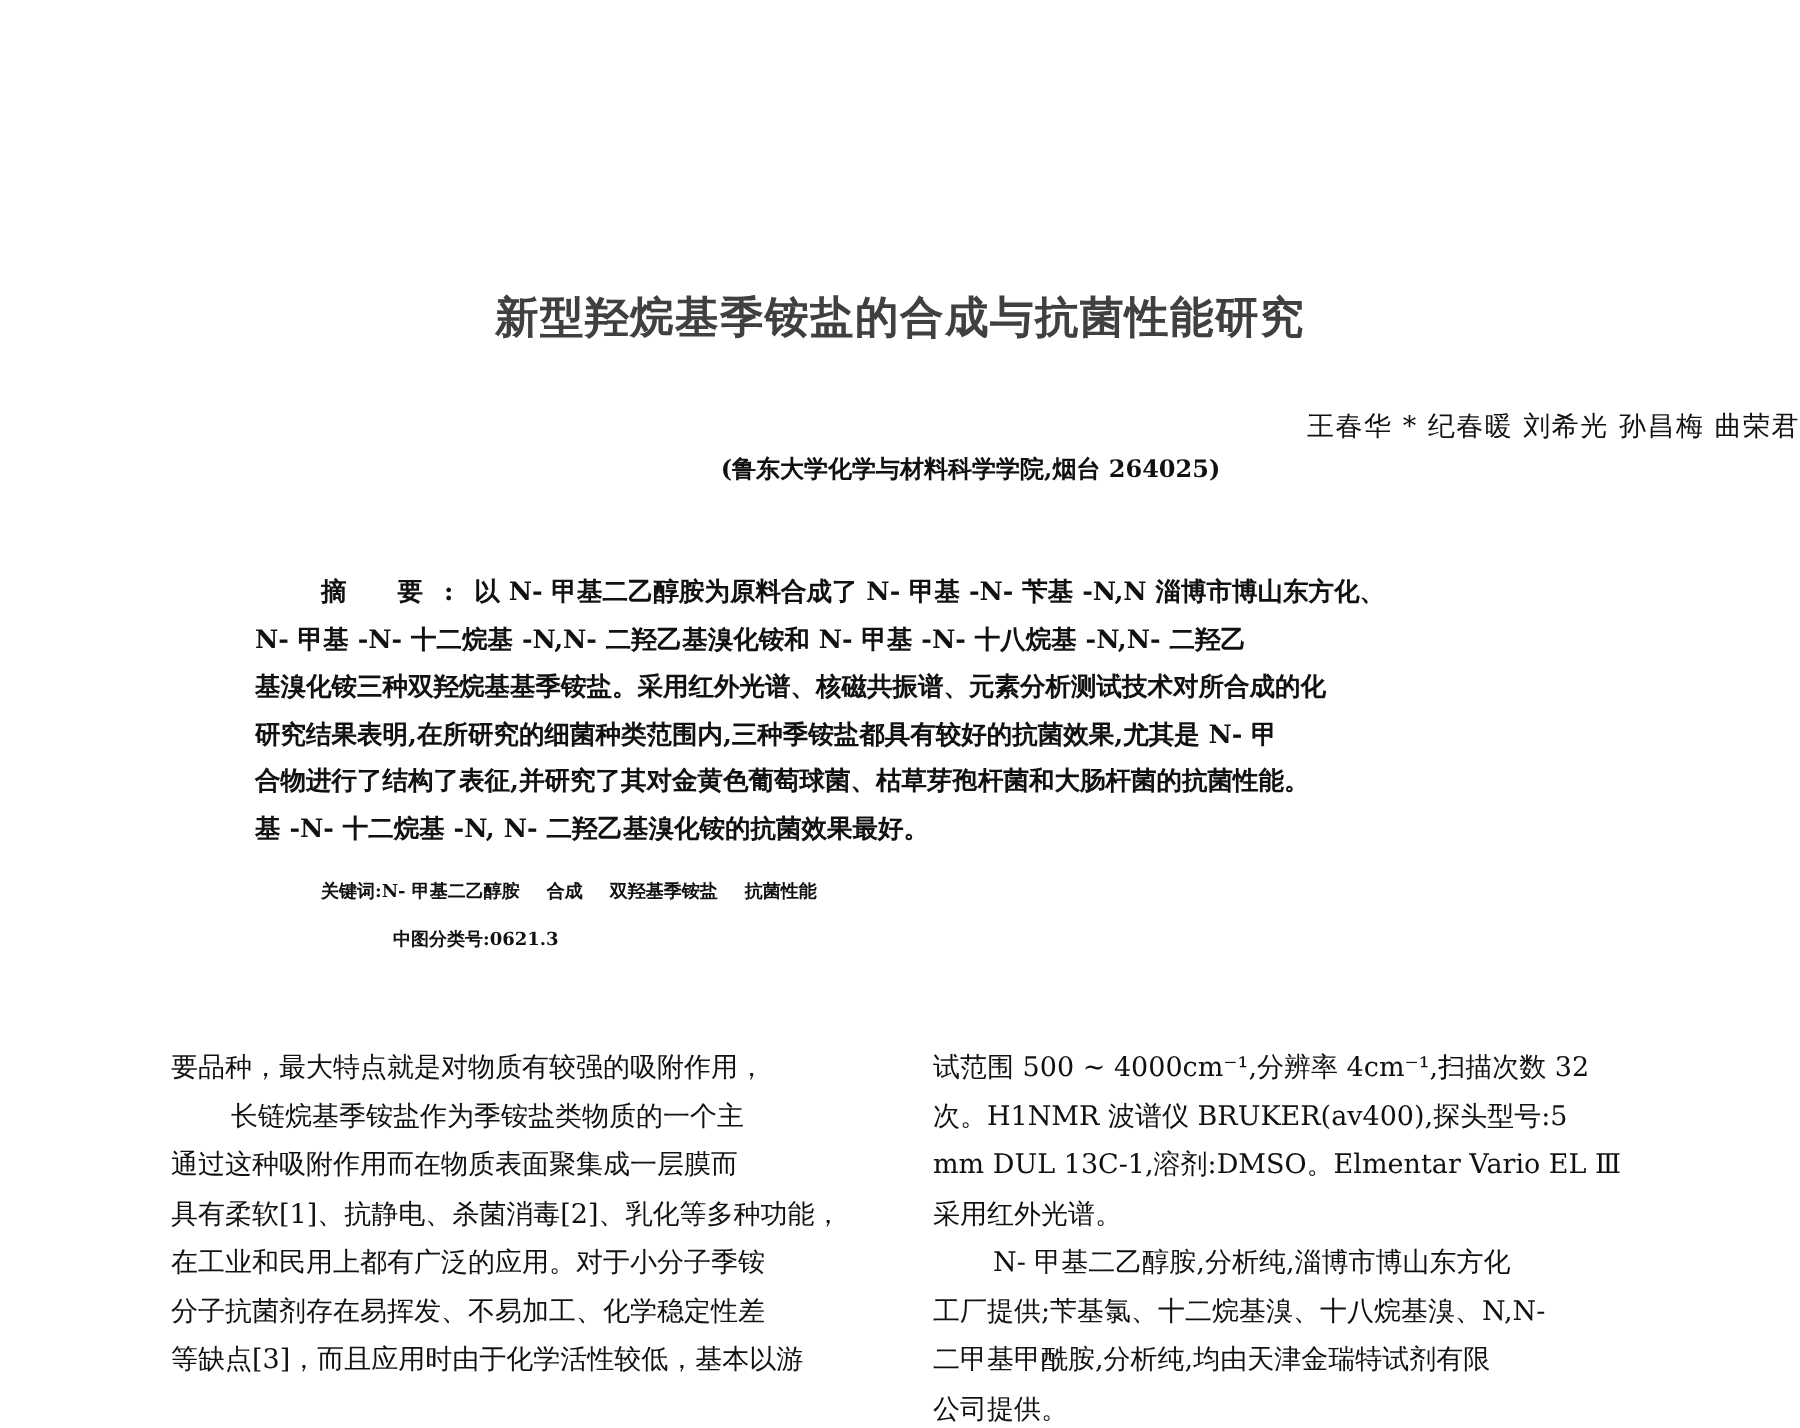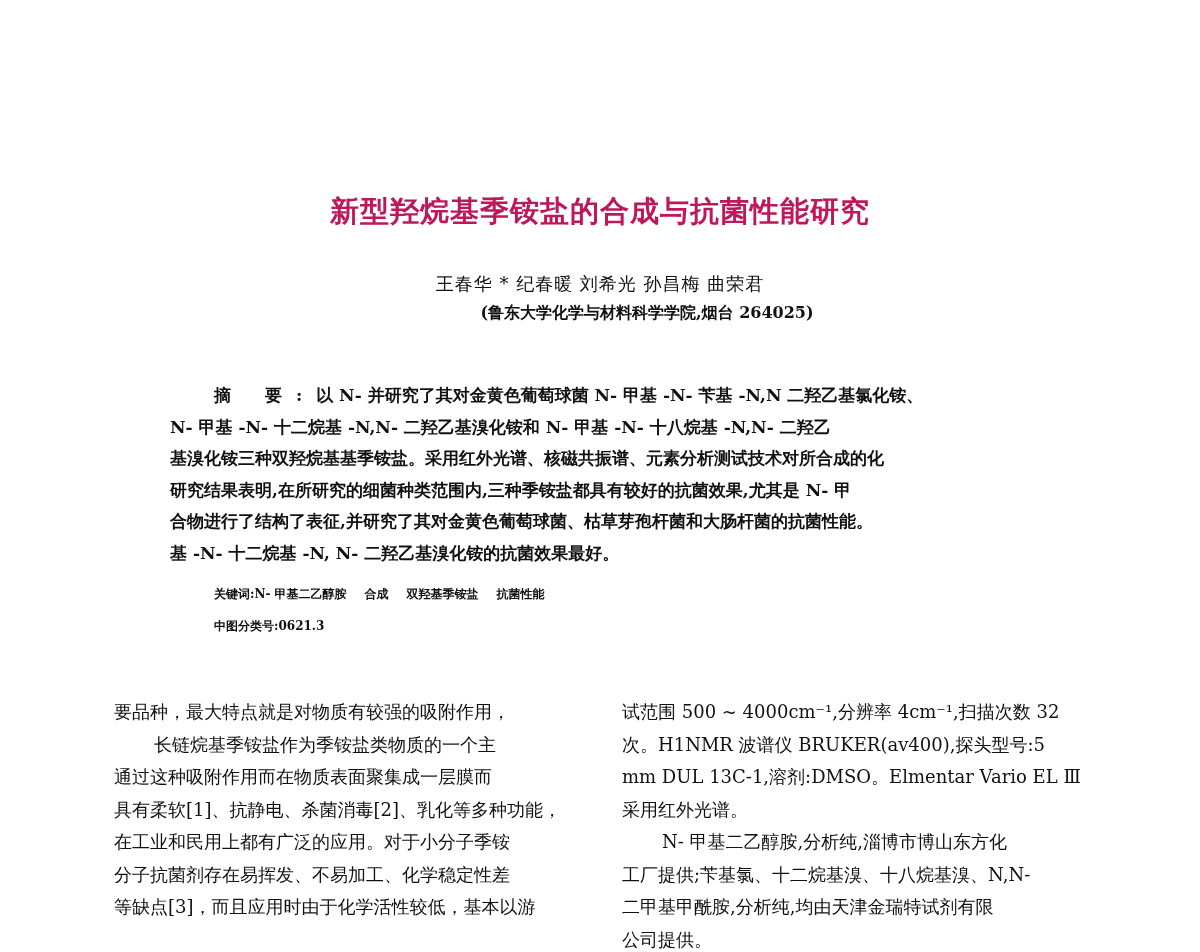--- a/index.html
+++ b/index.html
@@ -5,43 +5,43 @@
   html, body { margin: 0; padding: 0; }
   body {
     width: 1200px; height: 952px; overflow: hidden;
     background: #ffffff; color: #111;
     font-family: "DejaVu Serif", "Liberation Serif", serif;
     position: relative;
   }
   .title {
     position: absolute; top: 192px; left: 0; width: 1200px;
     text-align: center; font-family: "DejaVu Sans", "Liberation Sans", sans-serif;
-    font-size: 29px; font-weight: bold; letter-spacing: 1px; color: #be185d;
+    font-size: 29px; font-weight: bold; letter-spacing: 1px; color: #404040;
   }
   .authors {
     position: absolute; top: 272px; left: 0; width: 1200px;
-    text-align: center; font-size: 18px; letter-spacing: 1px;
+    text-align: right; font-size: 18px; letter-spacing: 1px;
   }
   .affiliation {
     position: absolute; top: 303px; left: 0; width: 1200px;
     text-align: center; font-size: 16px; font-weight: bold; margin-left: 47px;
   }
   .abstract {
     position: absolute; top: 380px; left: 170px; width: 866px;
     font-size: 17px; line-height: 31.5px; font-weight: bold;
     text-align: justify; text-align-last: left;
   }
   .abstract .line { display: block; white-space: nowrap; }
   .abstract .indent { padding-left: 44px; }
   .abstract .label-abs { letter-spacing: 14px; }
   .keywords, .clc {
     position: absolute; left: 214px; font-size: 12px; font-weight: bold;
   }
   .keywords { top: 586px; }
-  .clc { top: 618px; }
+  .clc { top: 618px; margin-left: 48px; }
   .kw-item { margin-right: 18px; font-weight: bold; }
   .col {
     position: absolute; top: 696px; width: 470px;
     font-size: 18px; line-height: 32.5px;
   }
   .col-left { left: 114px; }
   .col-right { left: 622px; width: 470px; }
   .p { display: block; }
   .p .line { display: block; white-space: nowrap; }
   .first { padding-left: 40px; }
@@ -49,21 +49,21 @@
 </head>
 <body>
 
 <div>
 
   <div class="title">新型羟烷基季铵盐的合成与抗菌性能研究</div>
   <div class="authors">王春华 * 纪春暖 刘希光 孙昌梅 曲荣君</div>
   <div class="affiliation">(鲁东大学化学与材料科学学院,烟台 264025)</div>
 
   <div class="abstract">
-    <span class="line indent"><span class="label-abs">摘 要:</span><span>以 N- 并研究了其对金黄色葡萄球菌 N- 甲基 -N- 苄基 -N,N 二羟乙基氯化铵、</span></span>
+    <span class="line indent"><span class="label-abs">摘 要:</span><span>以 N- 甲基二乙醇胺为原料合成了 N- 甲基 -N- 苄基 -N,N 淄博市博山东方化、</span></span>
     <span class="line">N- 甲基 -N- 十二烷基 -N,N- 二羟乙基溴化铵和 N- 甲基 -N- 十八烷基 -N,N- 二羟乙</span>
     <span class="line">基溴化铵三种双羟烷基基季铵盐。采用红外光谱、核磁共振谱、元素分析测试技术对所合成的化</span>
     <span class="line">研究结果表明,在所研究的细菌种类范围内,三种季铵盐都具有较好的抗菌效果,尤其是 N- 甲</span>
     <span class="line">合物进行了结构了表征,并研究了其对金黄色葡萄球菌、枯草芽孢杆菌和大肠杆菌的抗菌性能。</span>
     <span class="line">基 -N- 十二烷基 -N, N- 二羟乙基溴化铵的抗菌效果最好。</span>
   </div>
 
   <div class="keywords">
     <span>关键词:</span><span class="kw-item">N- 甲基二乙醇胺</span><span class="kw-item">合成</span><span class="kw-item">双羟基季铵盐</span><span class="kw-item">抗菌性能</span>
   </div>

